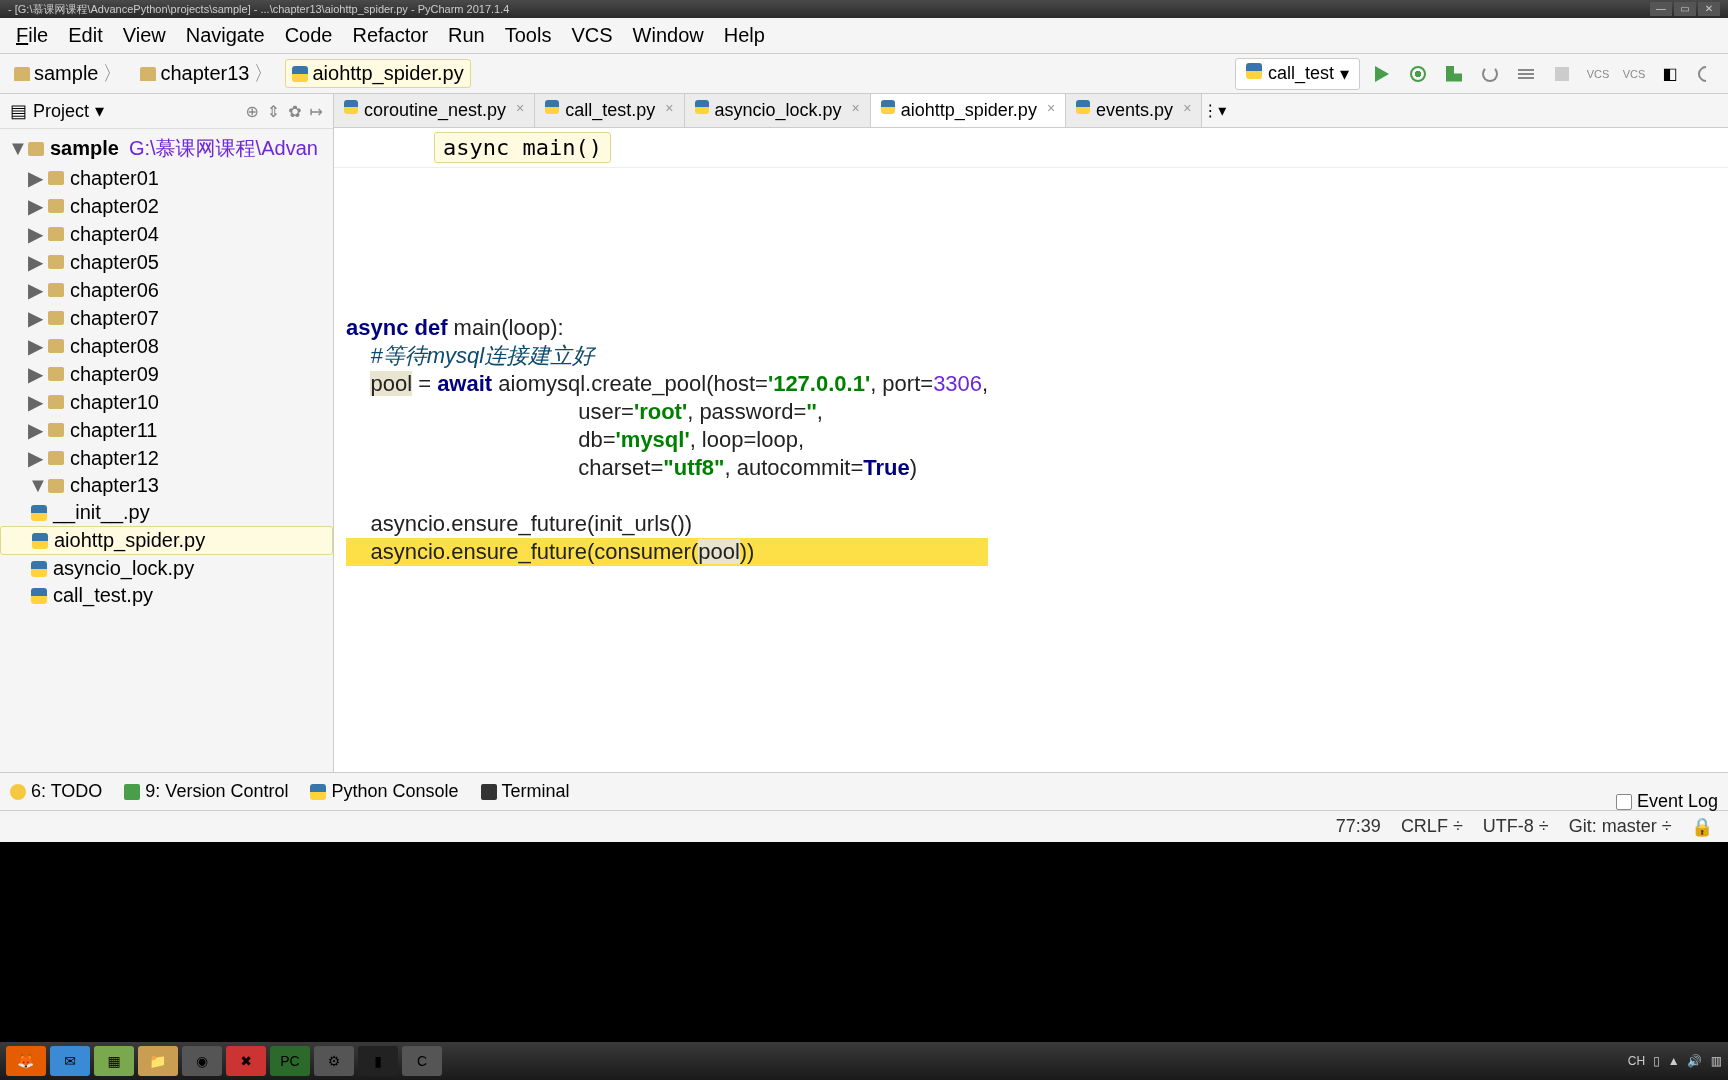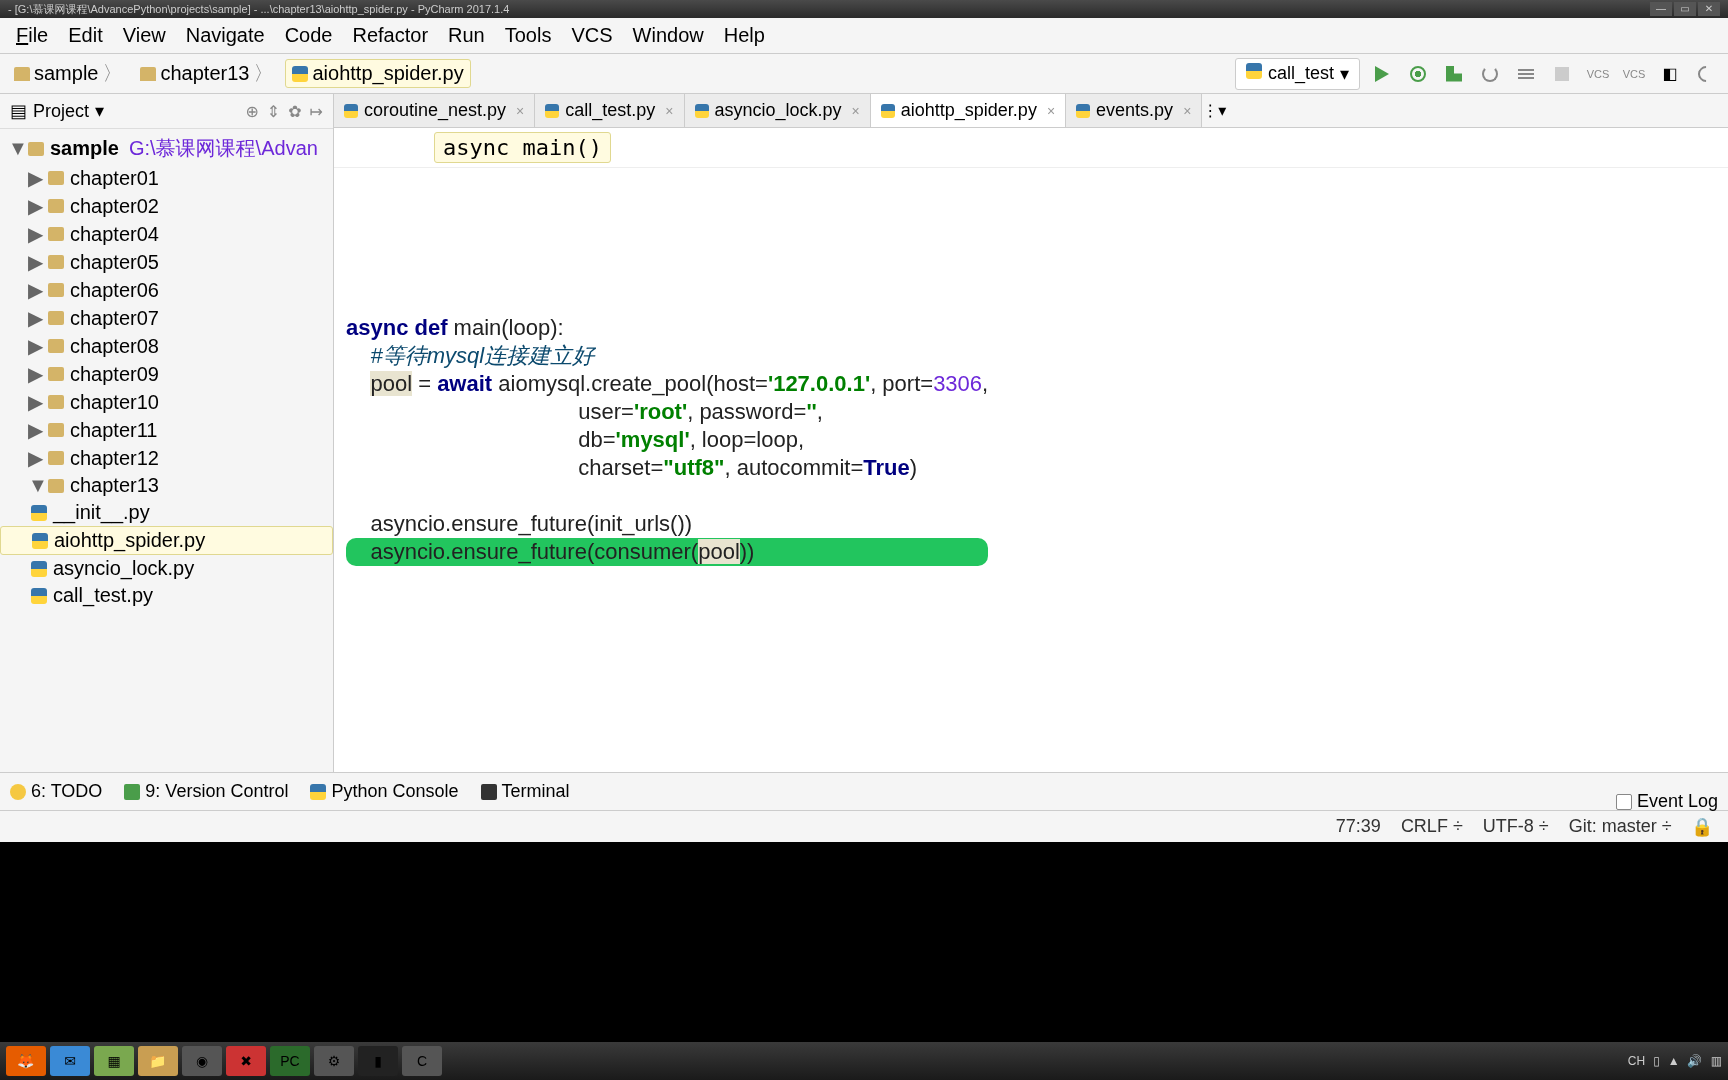--- a/index.html
+++ b/index.html
@@ -46,39 +46,39 @@
 .tree-row .folder-icon { width: 16px; height: 14px; background: #d4b468; border-radius: 2px; }
 .tree-row .py-icon { width: 16px; height: 16px; background: linear-gradient(#3776ab 50%, #ffd43b 50%); border-radius: 3px; }
 .tree-row.root { font-weight: bold; }
 .tree-row.root .path { font-weight: normal; color: #6d28d9; margin-left: 4px; }
 .tree-row.selected { border: 1px solid #e0d890; background: #fffbe0; border-radius: 3px; }
 .indent-1 { padding-left: 28px; }
 .indent-2 { padding-left: 31px; }
 
 .editor-area { flex: 1; display: flex; flex-direction: column; background: #fff; overflow: hidden; }
 .tabs { display: flex; background: #f5f5f5; border-bottom: 1px solid #ccc; height: 34px; align-items: center; }
-.tab { display: flex; align-items: center; gap: 6px; padding: 6px 10px; border-right: 1px solid #ccc; font-size: 18px; background: #ececec; }
+.tab { display: flex; align-items: flex-start; gap: 6px; padding: 6px 10px; border-right: 1px solid #ccc; font-size: 18px; background: #ececec; }
 .tab.active { background: #fff; }
 .tab .py-icon { width: 14px; height: 14px; background: linear-gradient(#3776ab 50%, #ffd43b 50%); border-radius: 3px; }
 .tab .close { color: #999; font-size: 14px; margin-left: 4px; }
 
 .context-bar { background: #fff; padding: 4px 8px 4px 100px; border-bottom: 1px solid #eee; }
 .context-chip { display: inline-block; border: 1px solid #e0d890; background: #fffbe0; padding: 2px 8px; font-family: "Consolas", monospace; font-size: 22px; border-radius: 3px; }
 
 .code-area { display: flex; flex: 1; overflow: hidden; position: relative; font-family: "Consolas", monospace; font-size: 22px; line-height: 28px; }
 .gutter { width: 94px; background: #f9f9f9; color: #aaa; text-align: right; padding-right: 20px; border-right: 1px solid #eee; padding-top: 6px; }
 .gutter .gline { height: 28px; position: relative; }
 .gutter .bulb { position: absolute; right: -20px; top: 4px; width: 16px; height: 16px; background: radial-gradient(circle, #f5c842 60%, transparent 60%); border-radius: 50% 50% 40% 40%; }
 .code { padding: 6px 0 0 12px; white-space: pre; color: #222; }
 .code .line { height: 28px; }
 .kw { color: #000080; font-weight: bold; }
 .str { color: #008000; font-weight: bold; }
 .num { color: #6d28d9; }
 .cmt { color: #0c4a6e; font-style: italic; }
-.hl-line { background: #22c55e; border-radius: 10px; }
+.hl-line { background: #fde047; }
 .hl-var { background: #e8e4d0; }
 
 .bottom-bar { height: 38px; background: #f5f5f5; border-top: 1px solid #ccc; display: flex; align-items: center; padding: 0 10px; gap: 22px; font-size: 18px; }
 .bottom-bar .item { display: flex; align-items: center; gap: 5px; }
 .bottom-bar .right { margin-left: auto; margin-top: 20px; }
 .bi { width: 16px; height: 16px; }
 .bi.todo { background: #f5c842; border-radius: 50%; }
 .bi.vc { background: #4a9d4a; border-radius: 2px; }
 .bi.py { background: linear-gradient(#3776ab 50%, #ffd43b 50%); border-radius: 3px; }
 .bi.term { background: #333; border-radius: 2px; }

